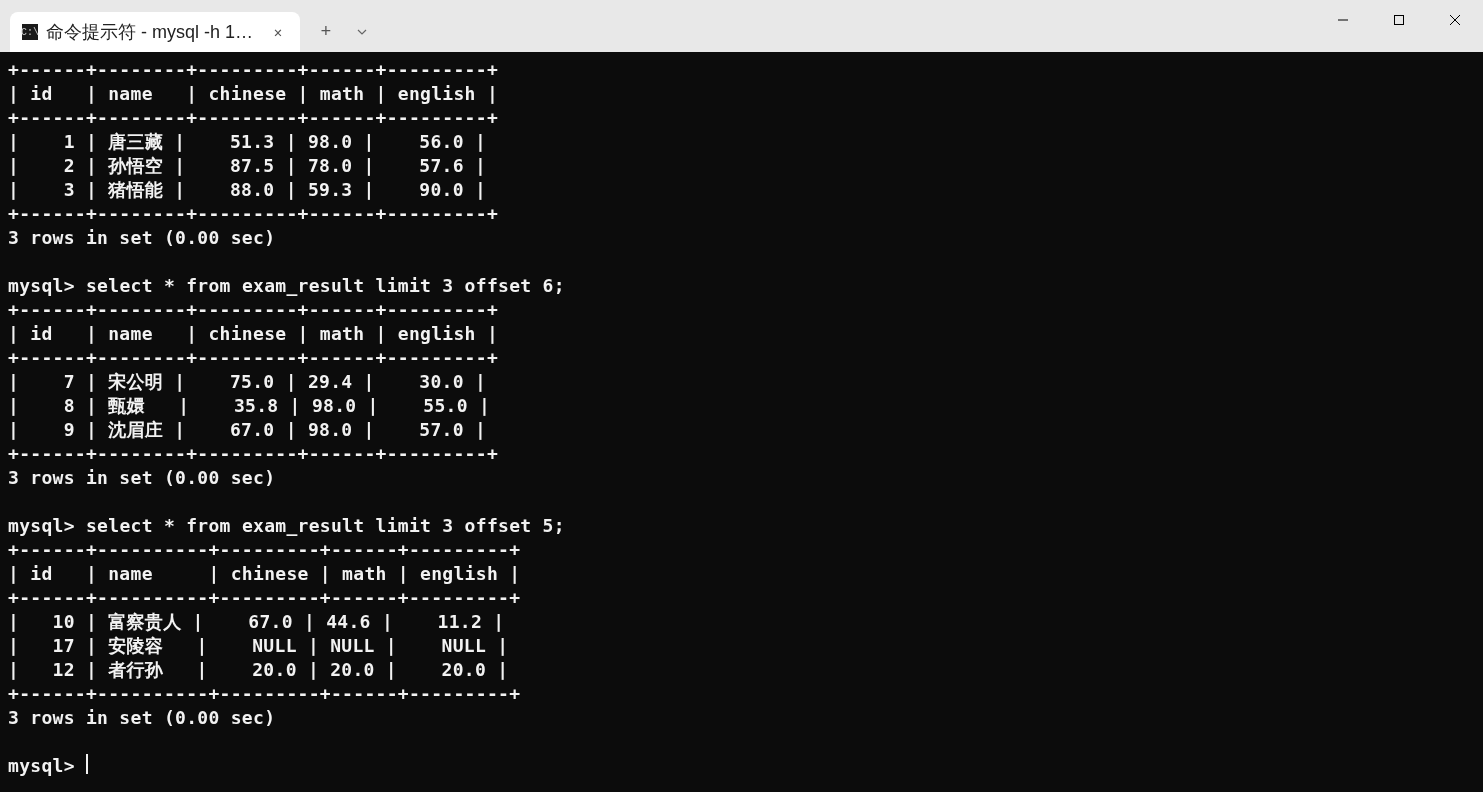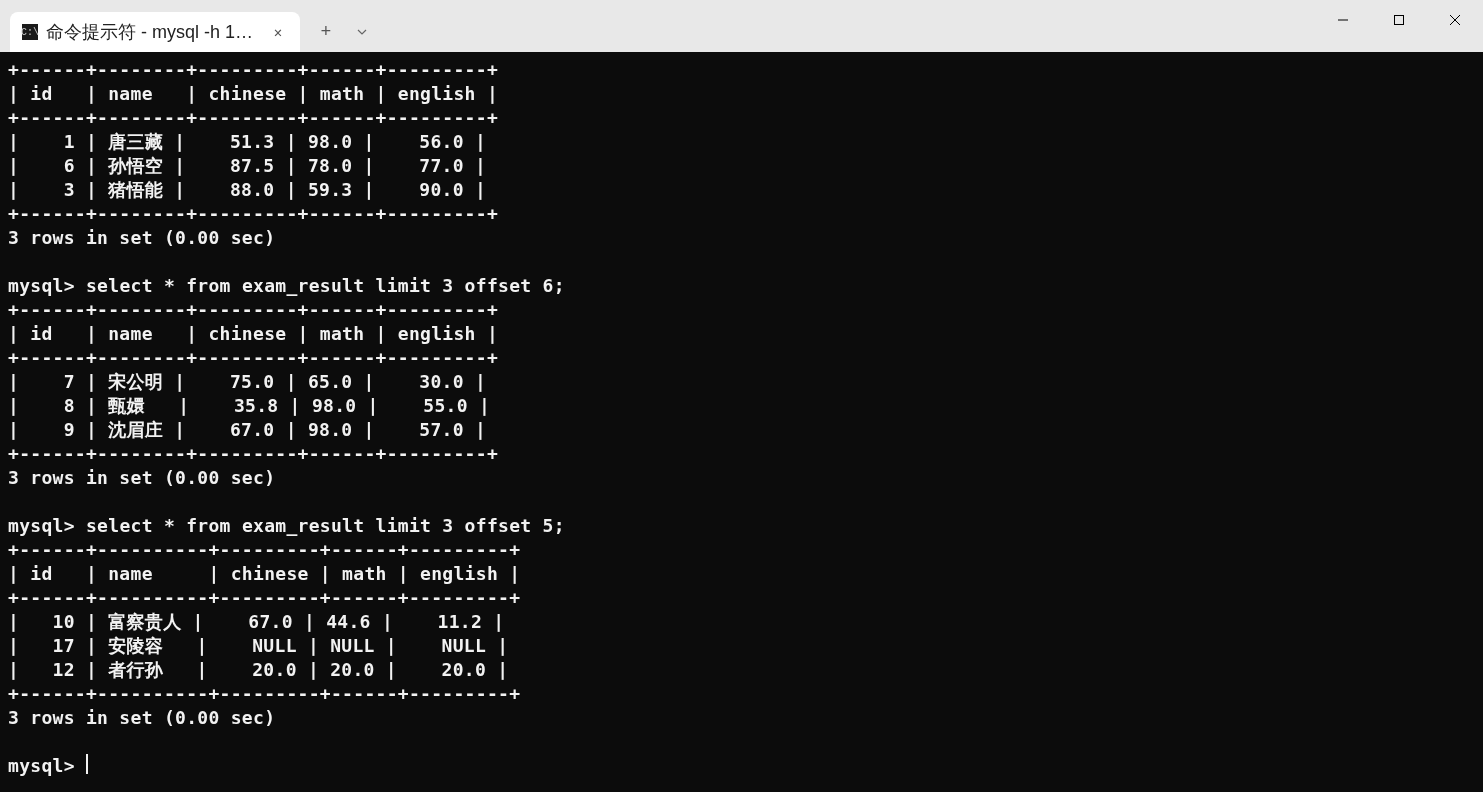--- a/index.html
+++ b/index.html
@@ -150,30 +150,30 @@
           <line x1="11" y1="1" x2="1" y2="11" stroke="#000" stroke-width="1"></line>
         </svg>
     </div>
   </div>
 </div>
 
 <div class="terminal"><span>+------+--------+---------+------+---------+</span>
 <span>| id   | name   | chinese | math | english |</span>
 <span>+------+--------+---------+------+---------+</span>
 <span>|    1 | 唐三藏 |    51.3 | 98.0 |    56.0 |</span>
-<span>|    6 | 孙悟空 |    87.5 | 78.0 |    77.0 |</span>
+<span>|    2 | 孙悟空 |    87.5 | 78.0 |    57.6 |</span>
 <span>|    3 | 猪悟能 |    88.0 | 59.3 |    90.0 |</span>
 <span>+------+--------+---------+------+---------+</span>
 <span>3 rows in set (0.00 sec)</span>
 
 <span>mysql&gt; </span><span>select * from exam_result limit 3 offset 6;</span>
 <span>+------+--------+---------+------+---------+</span>
 <span>| id   | name   | chinese | math | english |</span>
 <span>+------+--------+---------+------+---------+</span>
-<span>|    7 | 宋公明 |    75.0 | 65.0 |    30.0 |</span>
+<span>|    7 | 宋公明 |    75.0 | 29.4 |    30.0 |</span>
 <span>|    8 | 甄嬛   |    35.8 | 98.0 |    55.0 |</span>
 <span>|    9 | 沈眉庄 |    67.0 | 98.0 |    57.0 |</span>
 <span>+------+--------+---------+------+---------+</span>
 <span>3 rows in set (0.00 sec)</span>
 
 <span>mysql&gt; </span><span>select * from exam_result limit 3 offset 5;</span>
 <span>+------+----------+---------+------+---------+</span>
 <span>| id   | name     | chinese | math | english |</span>
 <span>+------+----------+---------+------+---------+</span>
 <span>|   10 | 富察贵人 |    67.0 | 44.6 |    11.2 |</span>

